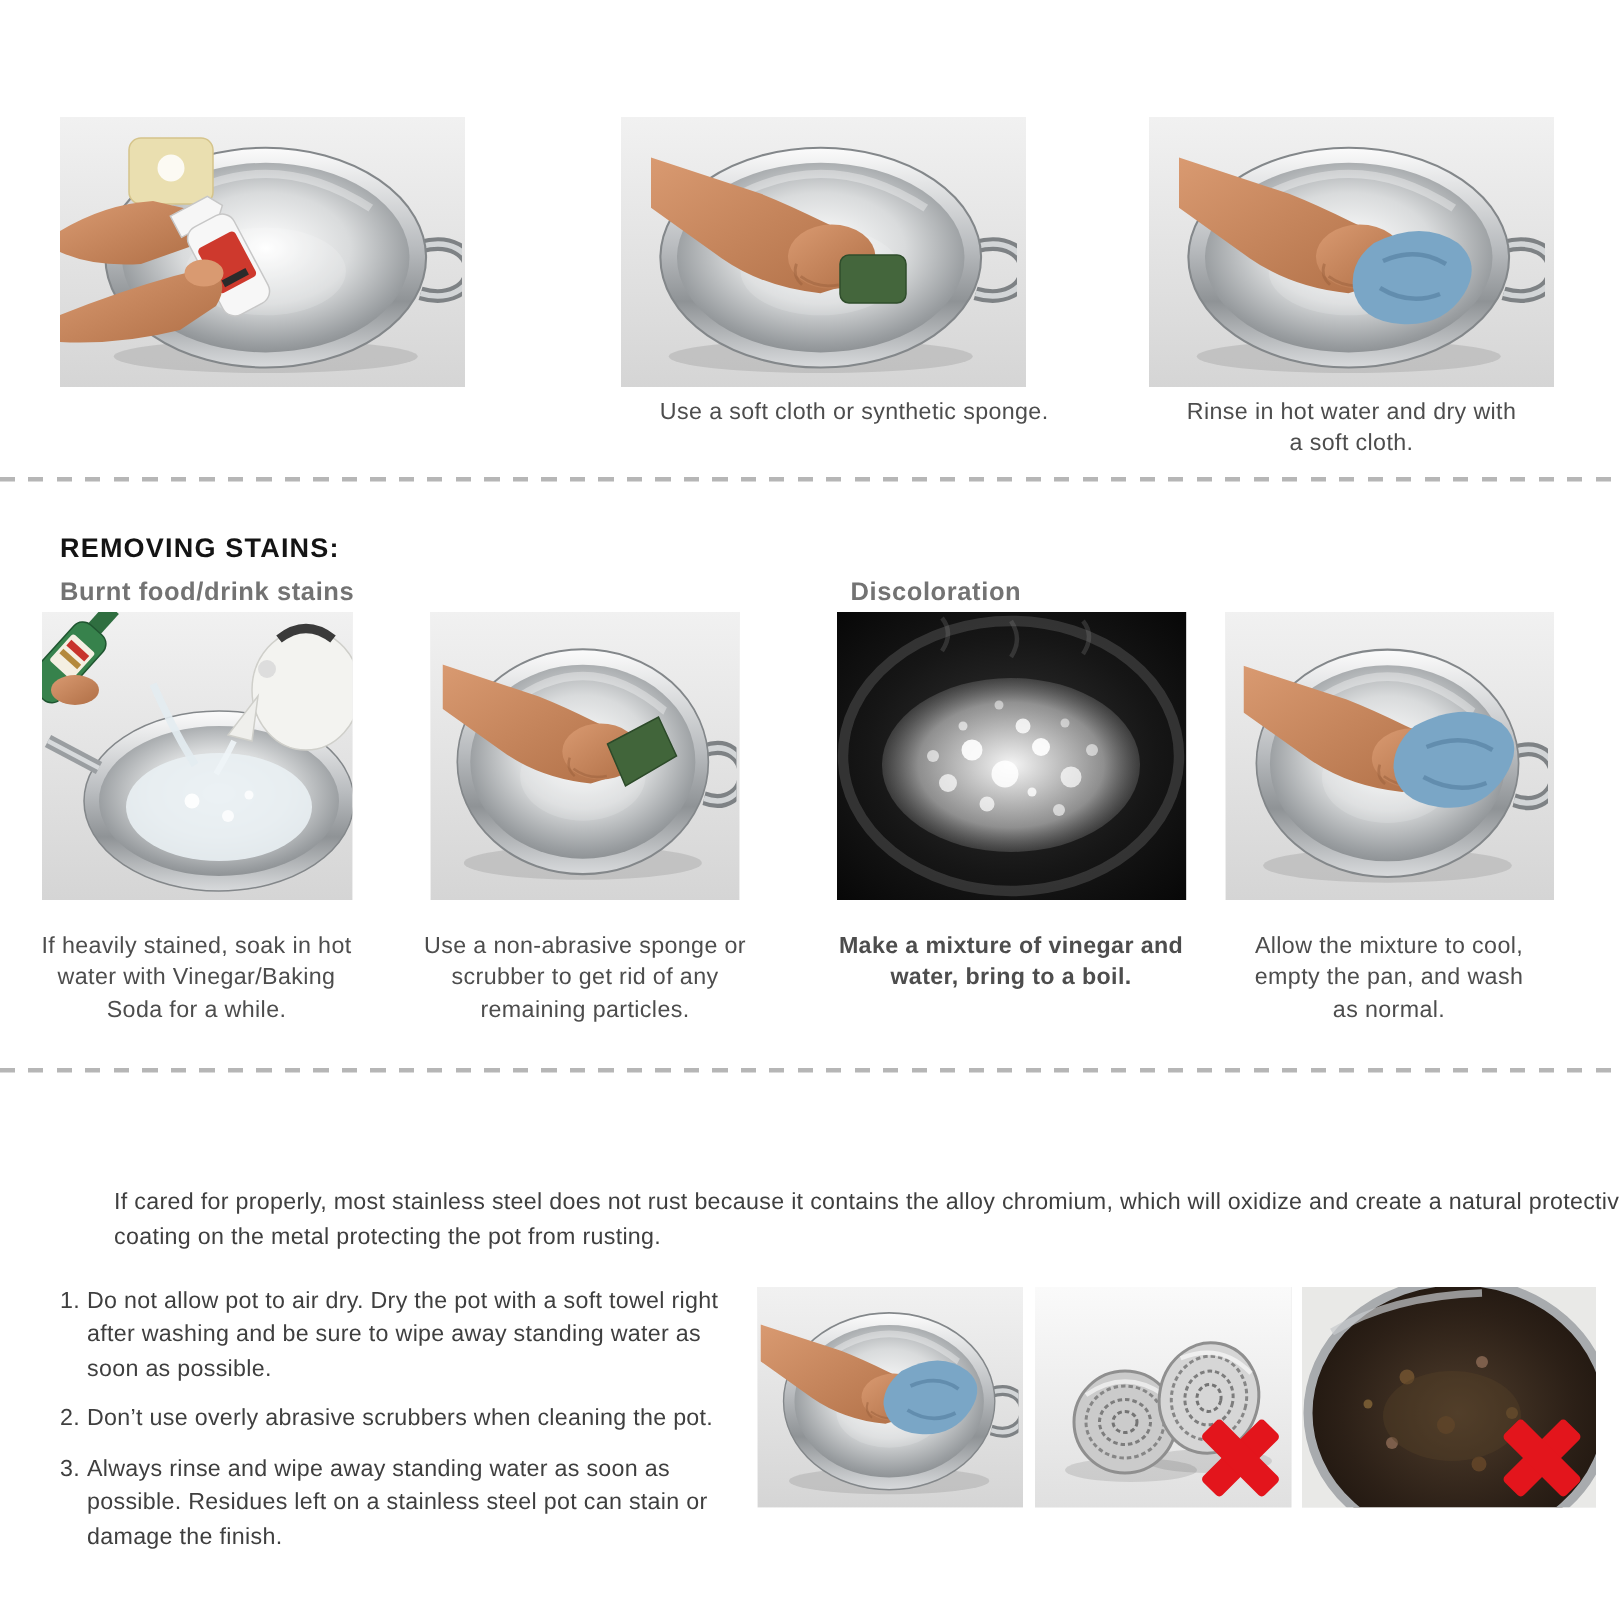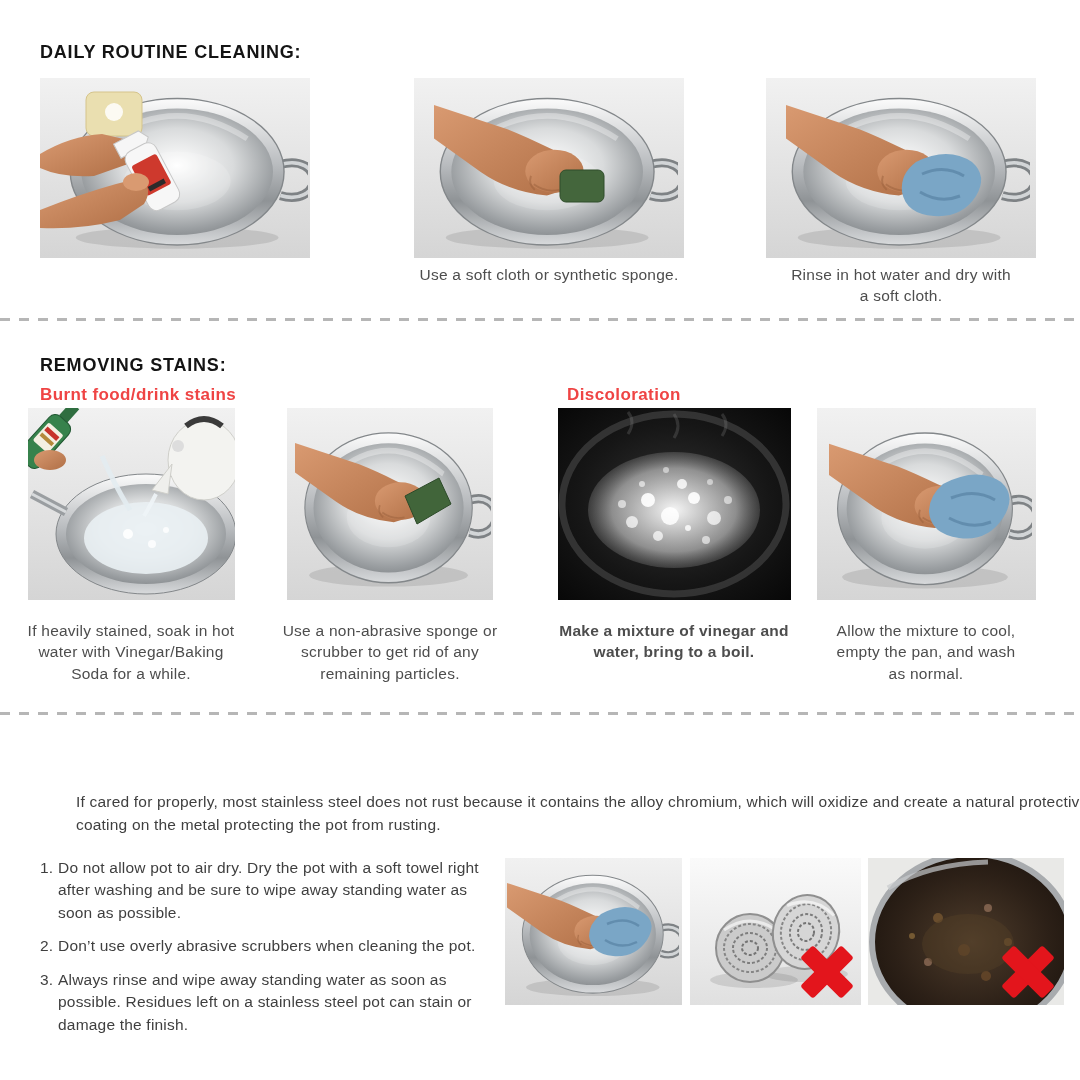--- a/index.html
+++ b/index.html
@@ -1,19 +1,19 @@
 <!DOCTYPE html>
 <html><head>
 <meta charset="utf-8">
 <style>
   html,body{margin:0;padding:0;background:#ffffff;}
   body{font-family:"Liberation Sans", sans-serif;}
   .page{position:relative;width:1080px;height:1080px;background:#ffffff;overflow:hidden;}
   .sec-title{position:absolute;font-size:18px;font-weight:700;letter-spacing:.8px;color:#141414;}
-  .sub-label{position:absolute;font-size:17px;font-weight:700;letter-spacing:.4px;color:#ef4444;}
+  .sub-label{position:absolute;font-size:17px;font-weight:700;letter-spacing:.4px;color:#737373;}
   .photo{position:absolute;overflow:hidden;background:#e3e3e3;}
   .photo svg{display:block;width:100%;height:100%;}
   .caption{position:absolute;font-size:15.5px;line-height:1.38;color:#4d4d4d;text-align:center;
            white-space:pre-line;letter-spacing:.25px;}
   .divider{position:absolute;left:0;width:1080px;height:3px;
            background:repeating-linear-gradient(90deg,#b6b6b6 0 10px,transparent 10px 19px);}
   .intro{position:absolute;font-size:15.5px;line-height:1.5;letter-spacing:.2px;color:#3f3f3f;margin-left:36px;}
   .care-list{position:absolute;}
   .care-item{display:flex;font-size:15.5px;line-height:1.45;letter-spacing:.2px;color:#3f3f3f;margin-bottom:11px;}
   .care-item .num{flex:0 0 18px;}
@@ -84,21 +84,20 @@
       <g transform="rotate(45 30 30)" fill="#e3151c">
         <rect x="21" y="1" width="18" height="58" rx="3"></rect>
         <rect x="1" y="21" width="58" height="18" rx="3"></rect>
       </g>
     </symbol>
   </defs>
 </svg>
 
 <div class="page">
 
-  <div class="sec-title" style="left:40px;top:42px;">DAILY ROUTINE CLEANING:</div>
 
   <div class="photo" style="left:40px;top:78px;width:270px;height:180px;">
     <svg viewBox="0 0 270 180" preserveAspectRatio="none">
       <rect width="270" height="180" fill="url(#bgLight)"></rect>
       <use href="#sym-pot" x="10" y="4" width="258" height="174"></use>
       <rect x="46" y="14" width="56" height="44" rx="8" fill="#eadfb0" stroke="#d5c48b"></rect>
       <circle cx="74" cy="34" r="9" fill="#ffffff" opacity="0.85"></circle>
       <path d="M0 76 Q30 58 62 56 L88 62 Q98 74 88 86 L54 98 Q22 100 0 90 Z" fill="url(#armG)"></path>
       <g transform="translate(96,70) rotate(-28)">
         <path d="M-18 -14 L10 -14 L16 -4 L10 2 L-18 2 Z" fill="#f6f6f6" stroke="#c7c7c7"></path>
@@ -123,21 +122,21 @@
   <div class="photo" style="left:766px;top:78px;width:270px;height:180px;">
     <svg viewBox="0 0 270 180" preserveAspectRatio="none">
       <rect width="270" height="180" fill="url(#bgLight)"></rect>
       <use href="#sym-pot" x="6" y="4" width="258" height="174"></use>
       <use href="#sym-arm" x="20" y="12" width="160" height="112"></use>
       <path d="M150 84 q32 -16 56 0 q16 14 4 34 q-14 22 -42 20 q-28 -2 -32 -24 q-2 -18 14 -30" fill="#7aa6c6"></path>
       <path d="M156 96 q22 -10 42 2 M154 114 q20 12 40 4" stroke="#5d87a8" stroke-width="3" fill="none" opacity="0.8"></path>
     </svg>
   </div>
 
-  <div class="caption" style="left:399px;top:264px;width:300px;">Use a soft cloth or synthetic sponge.</div>
+  <div class="caption" style="left:399px;top:264px;width:300px;text-align:right;">Use a soft cloth or synthetic sponge.</div>
   <div class="caption" style="left:751px;top:264px;width:300px;">Rinse in hot water and dry with
 a soft cloth.</div>
 
   <div class="divider" style="top:318px;"></div>
 
   <div class="sec-title" style="left:40px;top:355px;">REMOVING STAINS:</div>
   <div class="sub-label" style="left:40px;top:385px;">Burnt food/drink stains</div>
   <div class="sub-label" style="left:567px;top:385px;">Discoloration</div>
 
   <div class="photo" style="left:28px;top:408px;width:207px;height:192px;">

